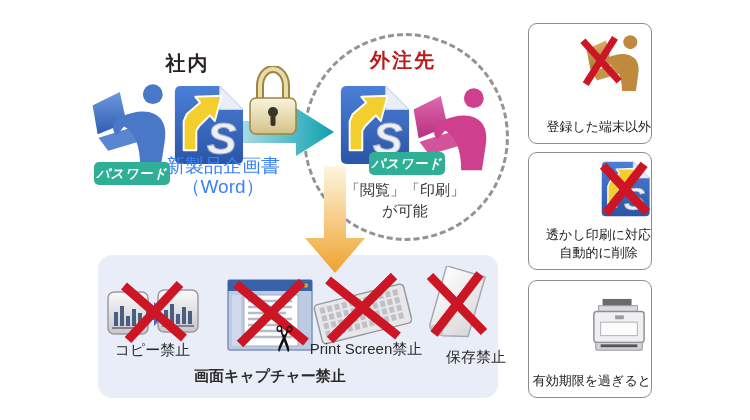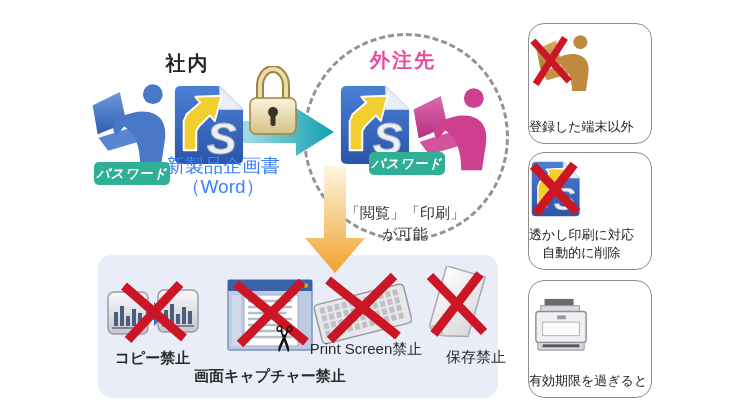--- a/index.html
+++ b/index.html
@@ -11,21 +11,21 @@
     position:relative;width:750px;height:420px;background:#ffffff;overflow:hidden;
   }
   .abs{position:absolute;}
   
   .title-internal{
     left:135px;top:50px;width:105px;text-align:center;
     font-size:20px;font-weight:bold;color:#2a2222;letter-spacing:2px;
   }
   .title-external{
     left:303px;top:47px;width:200px;text-align:center;
-    font-size:20px;font-weight:bold;color:#ec4899;letter-spacing:2px;z-index:4;
+    font-size:20px;font-weight:bold;color:#b91c1c;letter-spacing:2px;z-index:4;
   }
   
   .circle{
     left:303px;top:33px;width:200px;height:202px;
     border:3px dashed #939393;border-radius:50%;z-index:1;
   }
   
   .badge{
     width:76px;height:23px;background:#2faf96;border-radius:5px;
     color:#ffffff;font-size:13px;font-weight:bold;font-style:italic;
@@ -33,53 +33,53 @@
   }
   .badge-internal{left:94px;top:162px;}
   .badge-external{left:369px;top:152px;}
   
   .caption-doc{
     left:163px;top:155px;width:120px;text-align:center;
     font-size:19px;line-height:21px;color:#3b82f6;z-index:5;
   }
   .perm-text{
     left:330px;top:179px;width:150px;text-align:center;
-    font-size:15px;line-height:21px;color:#333333;z-index:5;margin-top:23px;
+    font-size:15px;line-height:21px;color:#333333;z-index:5;
   }
   
   .person-internal{left:88px;top:78px;width:90px;height:90px;z-index:3;}
   .tsdoc-internal{left:171px;top:84px;width:74px;height:82px;z-index:3;}
   .arrow-right{left:228px;top:106px;width:106px;height:52px;z-index:2;}
   .lock{left:247px;top:66px;width:52px;height:72px;z-index:4;}
   .tsdoc-external{left:337px;top:84px;width:74px;height:82px;z-index:3;}
   .person-external{left:408px;top:82px;width:92px;height:90px;z-index:3;}
   .arrow-down{left:303px;top:166px;width:64px;height:108px;z-index:5;}
   
   .panel{
     left:98px;top:255px;width:400px;height:143px;background:#e9edf7;border-radius:14px;z-index:2;
   }
   .panel-label{
     font-size:15px;color:#2b2b2b;text-align:center;z-index:4;white-space:nowrap;
   }
-  .label-copy{left:100px;top:349px;width:105px;font-weight:bold;}
+  .label-copy{left:100px;top:341px;width:105px;}
   .label-capture{left:192px;top:367px;width:156px;font-weight:bold;}
   .label-printscreen{left:303px;top:340px;width:126px;text-align:center;}
   .label-save{left:412px;top:348px;width:94px;text-align:right;}
   .icon-copy{left:106px;top:280px;width:96px;height:66px;z-index:3;}
   .icon-browser{left:226px;top:276px;width:88px;height:78px;z-index:3;}
   .scissors{
     left:260px;top:316px;width:46px;height:46px;font-size:36px;color:#111111;
     transform:rotate(92deg);z-index:4;text-align:center;line-height:46px;
   }
   .icon-keyboard{left:312px;top:268px;width:100px;height:80px;z-index:3;}
   .icon-savedoc{left:418px;top:266px;width:76px;height:82px;z-index:3;}
   
   .feature{
-    left:528px;width:124px;background:#ffffff;border:1.5px solid #8d8d8d;border-radius:16px;
-    display:flex;flex-direction:column;align-items:flex-start;box-sizing:border-box;z-index:2;
+    left:528px;width:124px;background:#ffffff;border:1.5px solid #8d8d8d;border-radius:9px;
+    display:flex;flex-direction:column;align-items:flex-end;box-sizing:border-box;z-index:2;
   }
   .feature-1{top:23px;height:121px;}
   .feature-2{top:152px;height:118px;}
   .feature-3{top:280px;height:118px;}
   .feature svg{margin-top:7px;}
   .feature .ftext{
     margin-top:auto;margin-bottom:7px;text-align:center;
     font-size:13px;line-height:18px;color:#222222;white-space:nowrap;
   }
   .feature-3 svg{margin-top:16px;}

